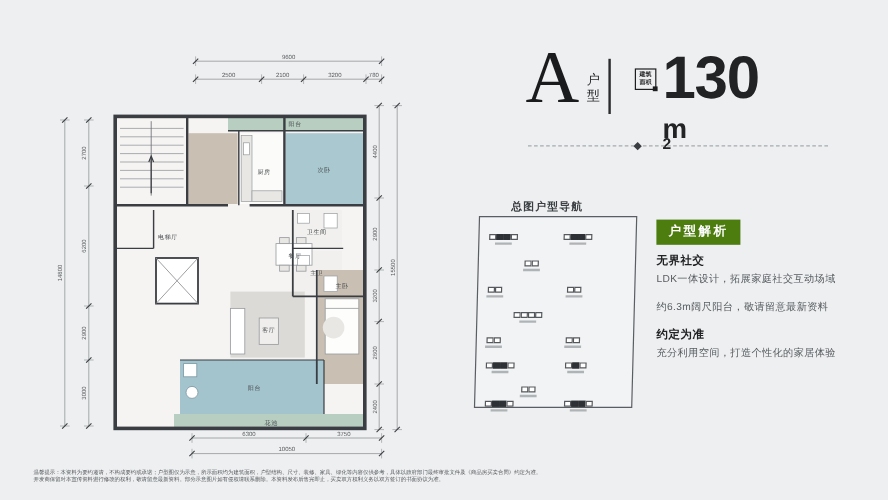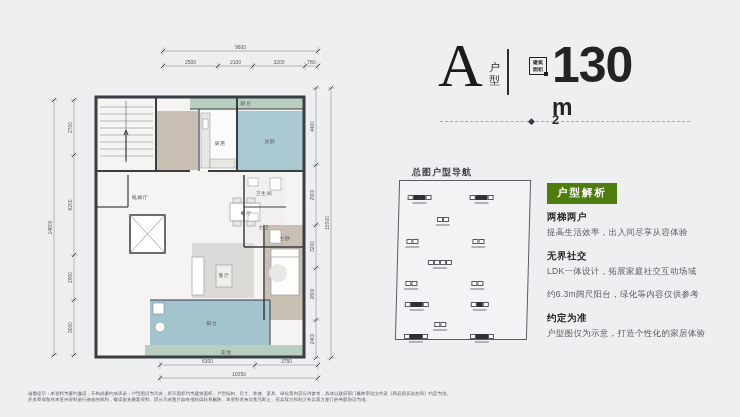--- a/index.html
+++ b/index.html
@@ -16,21 +16,21 @@
   #area-value-wrap { left:552px; top:36px; display:flex; align-items:baseline; color:#222325;flex-direction:column; }
   #area-value { font-size:50px; font-weight:bold; letter-spacing:-1px; }
   #area-unit { font-size:23px; font-weight:bold; }
   #area-sup { font-size:13px; font-weight:bold; vertical-align:super; position:relative; top:-9px; }
 
   
   #dashed-line { left:440px; top:121px; width:250px; border-top:1.5px dashed #a7abaf; }
   #dashed-dot { left:528px; top:116px; font-size:9px; color:#3a3d42; }
 
   
-  #site-nav-title { left:376px; top:166px; width:132px; text-align:center; font-size:9px; font-weight:bold; color:#3b3e42; letter-spacing:1px; }
+  #site-nav-title { left:390px; top:166px; width:132px; text-align:center; font-size:9px; font-weight:bold; color:#3b3e42; letter-spacing:1px; }
   #site-map { left:397px; top:180px; width:132px; height:160px; border:1px solid #5a5d62; transform:skewX(-1.5deg); background:rgba(255,255,255,0.25); }
   .block { position:absolute; display:flex; }
   .cell { width:6px; height:5px; border:0.5px solid #55585c; background:#ffffff; }
   .cell.dark { background:#2e3135; border-color:#2e3135; }
   .block-label { position:absolute; height:2px; background:#b0b3b6; }
 
   
   #analysis-badge { left:547px; top:183px; background:#4d7c0f; color:#ffffff; font-size:10.5px; font-weight:bold; padding:3px 10px 4px; letter-spacing:2px; }
   #analysis-list { left:547px; top:211px; width:185px; }
   .analysis-item { margin-bottom:11px; }
@@ -146,33 +146,29 @@
       <div class="cell dark"></div>
       <div class="cell dark"></div>
       <div class="cell"></div>
     </div>
     <div class="block-label" style="left: 79px; top: 160px; width: 14px;"></div>
   </div>
 
 <div class="abs" id="analysis-badge">户型解析</div>
 <div class="abs" id="analysis-list">
   <div class="analysis-item">
-    <div class="analysis-heading">两梯两户</div>
-    <div class="analysis-desc">提高生活效率，出入间尽享从容体验</div>
-  </div>
-  <div class="analysis-item">
     <div class="analysis-heading">无界社交</div>
     <div class="analysis-desc">LDK一体设计，拓展家庭社交互动场域</div>
   </div>
   <div class="analysis-item">
-    <div class="analysis-desc">约6.3m阔尺阳台，绿化等内容仅供参考</div>
+    <div class="analysis-desc">约6.3m阔尺阳台，敬请留意最新资料</div>
   </div>
   <div class="analysis-item">
     <div class="analysis-heading">约定为准</div>
-    <div class="analysis-desc">户型图仅为示意，打造个性化的家居体验</div>
+    <div class="analysis-desc">充分利用空间，打造个性化的家居体验</div>
   </div>
 </div>
 
 <div class="abs" id="plan-wrap">
 <svg id="plan-svg" width="300" height="350" viewBox="0 0 300 350">
 
   <rect x="57" y="63" width="206" height="258" fill="#f5f4f2"></rect>
 
   <rect x="150" y="62" width="113" height="12" fill="#b7cec1"></rect>
   <rect x="117" y="76" width="41" height="59" fill="#c9bfb3"></rect>

